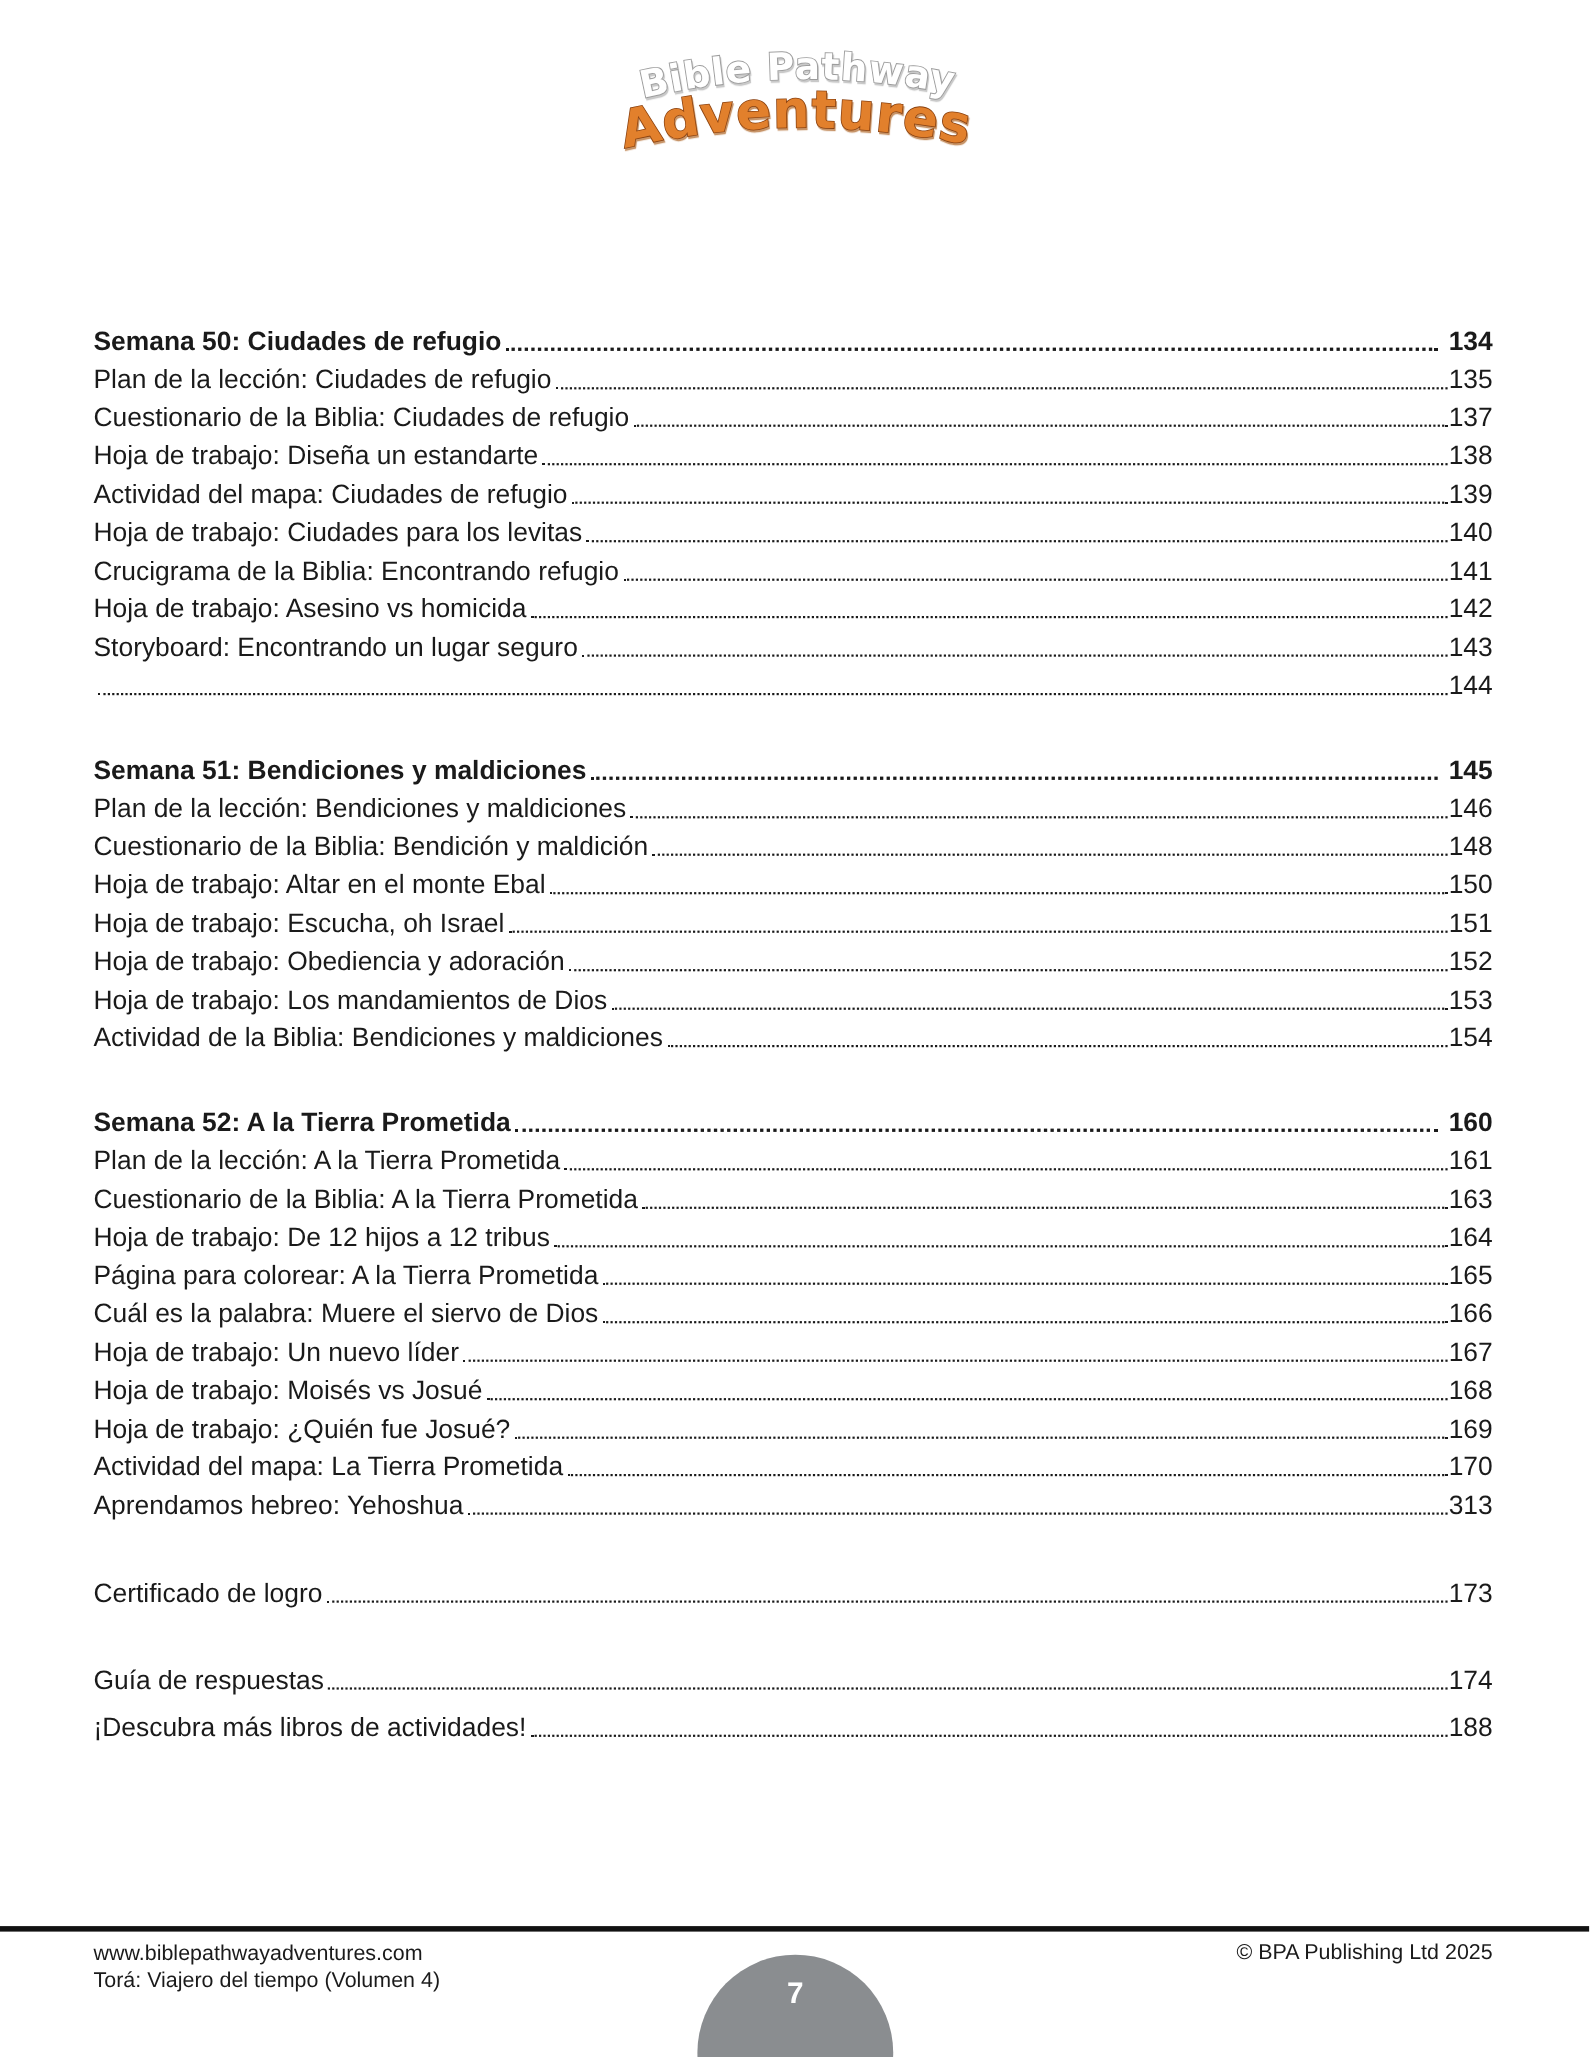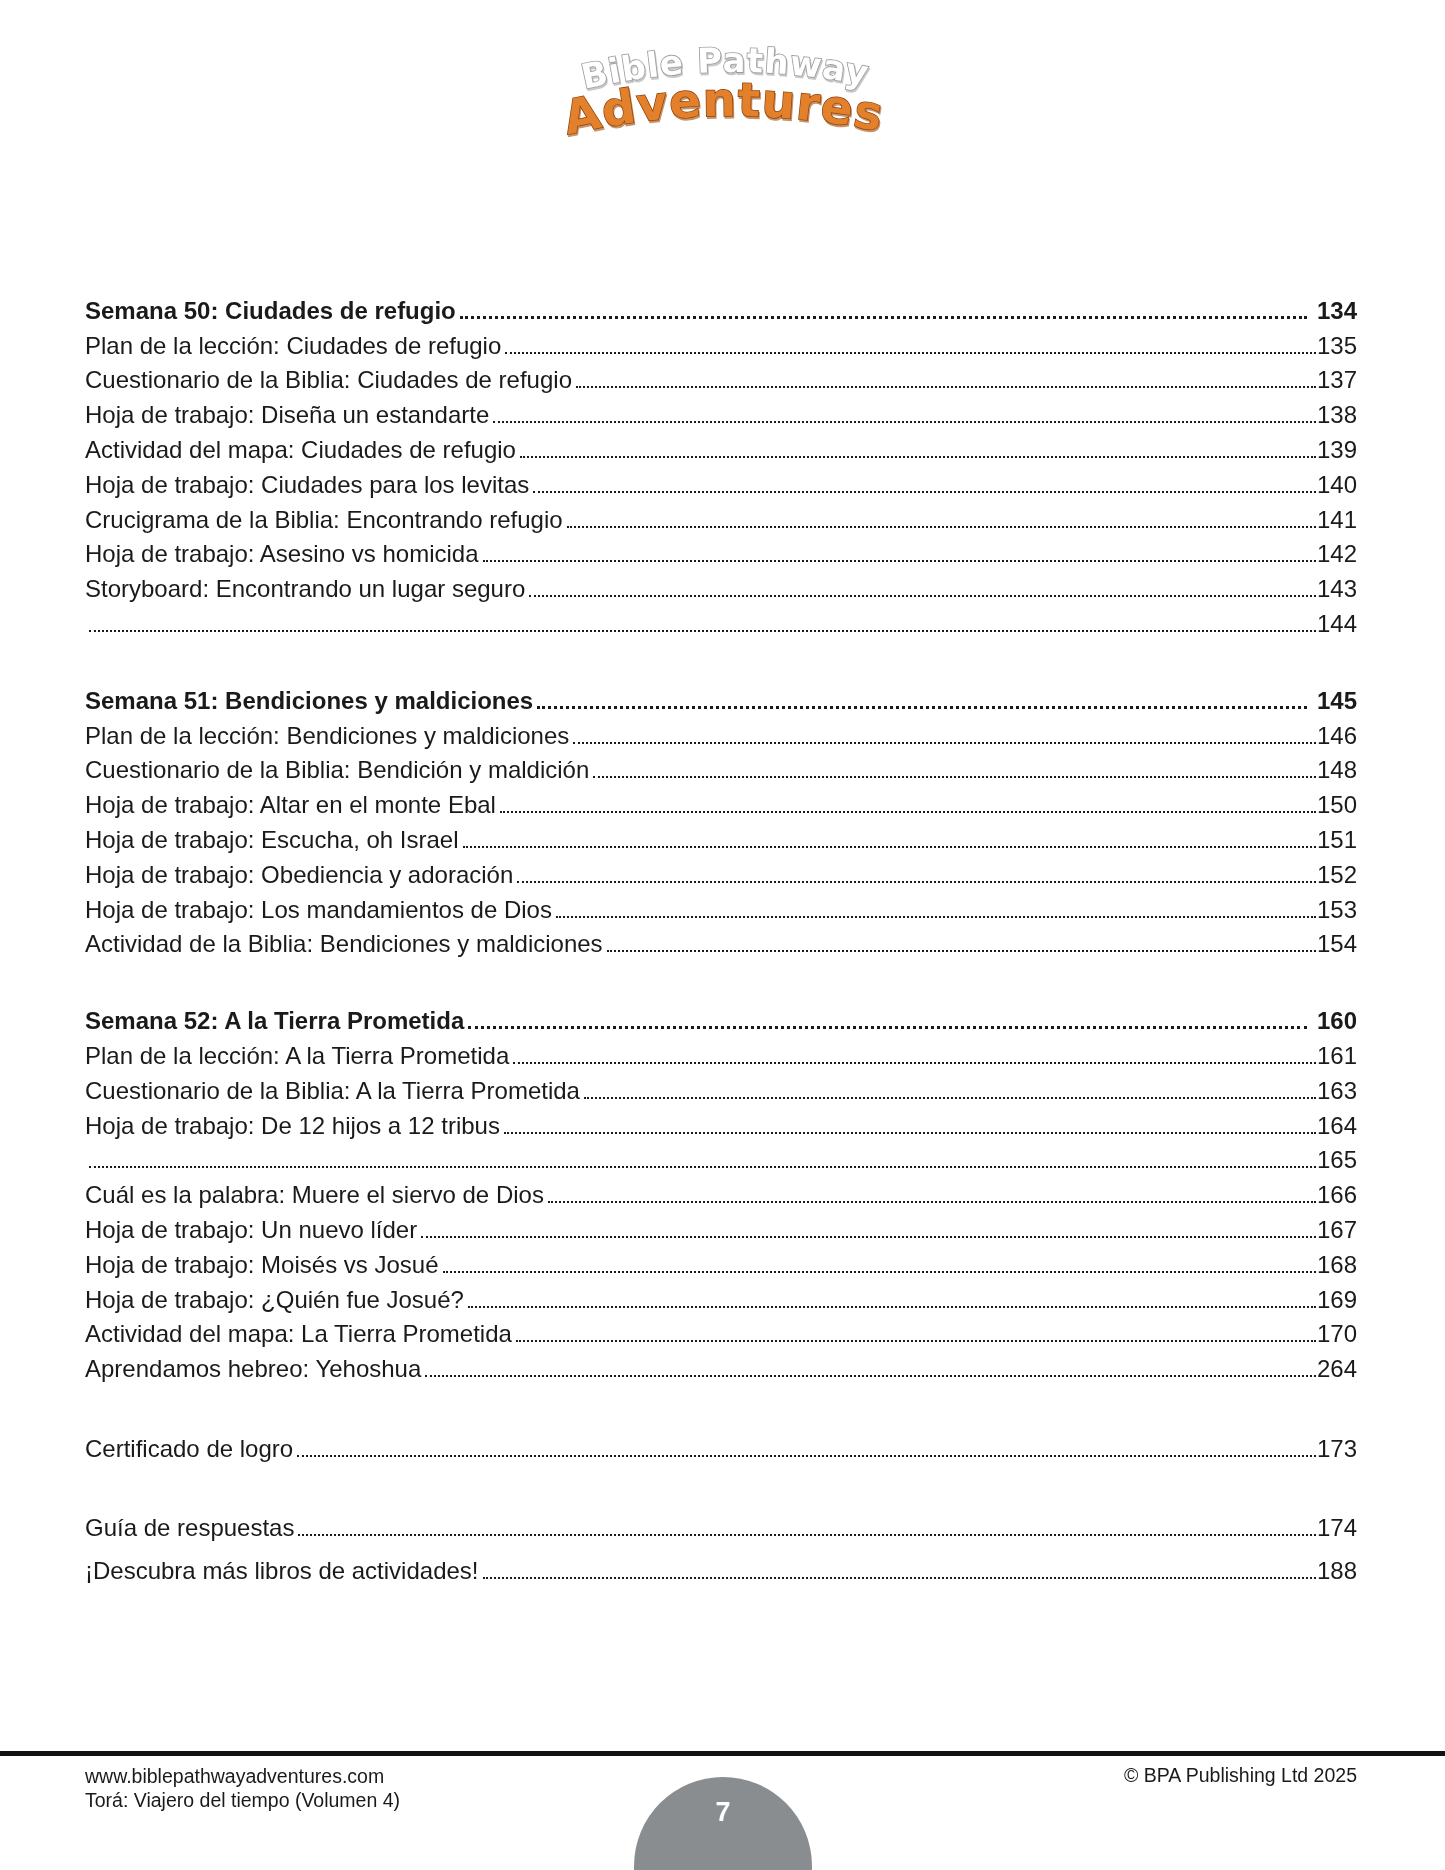--- a/index.html
+++ b/index.html
@@ -214,20 +214,21 @@
           <span class="lbl">Cuestionario de la Biblia: A la Tierra Prometida</span>
           <span class="dots"></span>
           <span class="pg">163</span>
         </div>
         <div class="trow">
           <span class="lbl">Hoja de trabajo: De 12 hijos a 12 tribus</span>
           <span class="dots"></span>
           <span class="pg">164</span>
         </div>
         <div class="trow">
+          <span class="lbl">Página para colorear: A la Tierra Prometida</span>
           <span class="dots"></span>
           <span class="pg">165</span>
         </div>
         <div class="trow">
           <span class="lbl">Cuál es la palabra: Muere el siervo de Dios</span>
           <span class="dots"></span>
           <span class="pg">166</span>
         </div>
         <div class="trow">
           <span class="lbl">Hoja de trabajo: Un nuevo líder</span>
@@ -245,21 +246,21 @@
           <span class="pg">169</span>
         </div>
         <div class="trow">
           <span class="lbl">Actividad del mapa: La Tierra Prometida</span>
           <span class="dots"></span>
           <span class="pg">170</span>
         </div>
         <div class="trow">
           <span class="lbl">Aprendamos hebreo: Yehoshua</span>
           <span class="dots"></span>
-          <span class="pg">264</span>
+          <span class="pg">313</span>
         </div>
       </div>
       <div class="extras">
         <div class="trow">
           <span class="lbl">Certificado de logro</span>
           <span class="dots"></span>
           <span class="pg">173</span>
         </div>
         <div class="trow">
           <span class="lbl">Guía de respuestas</span>

